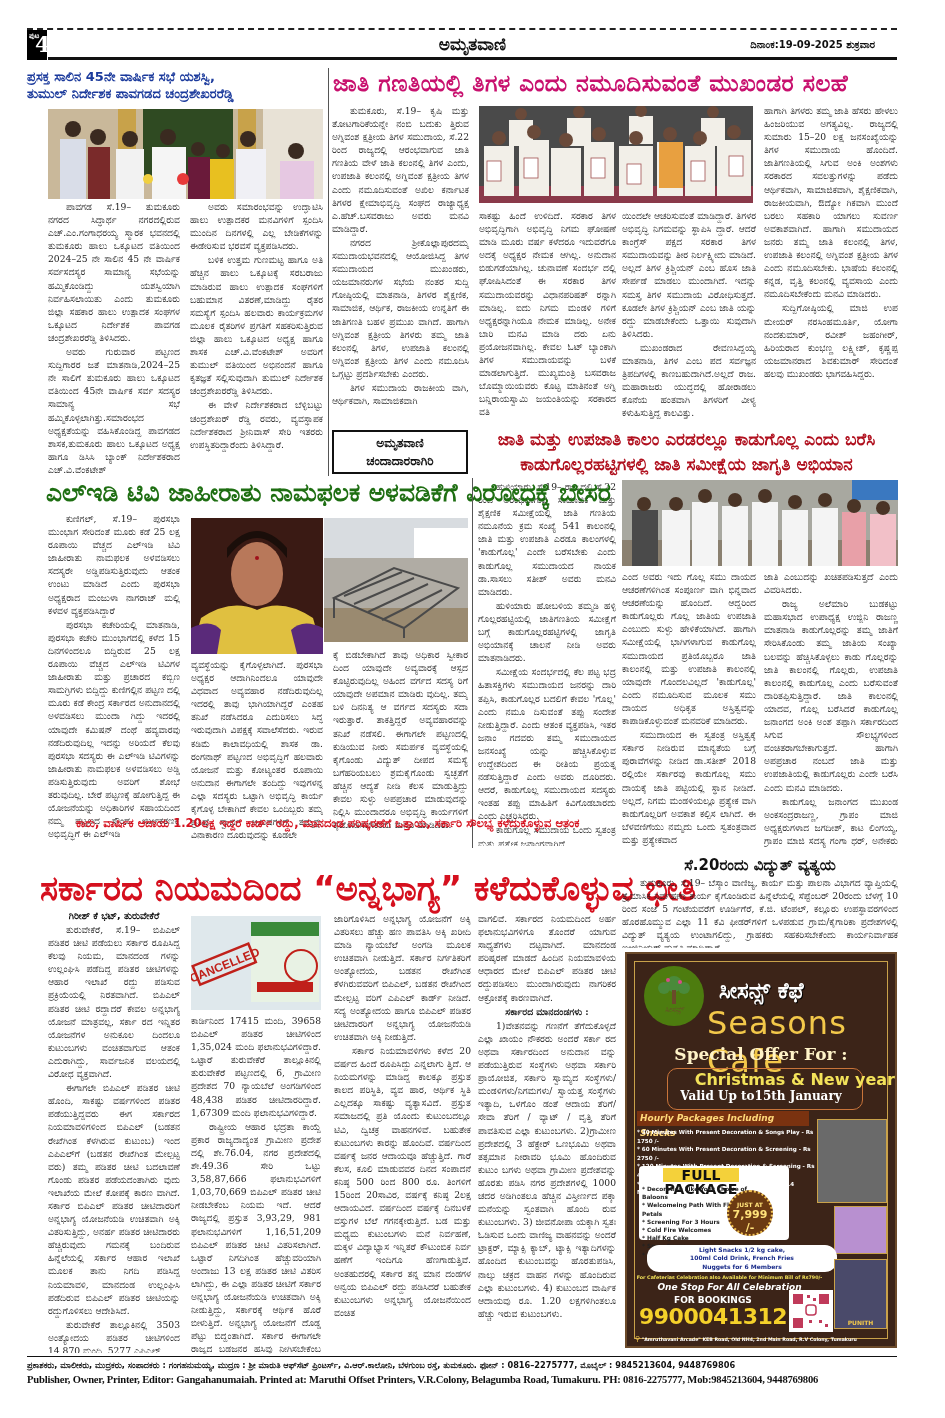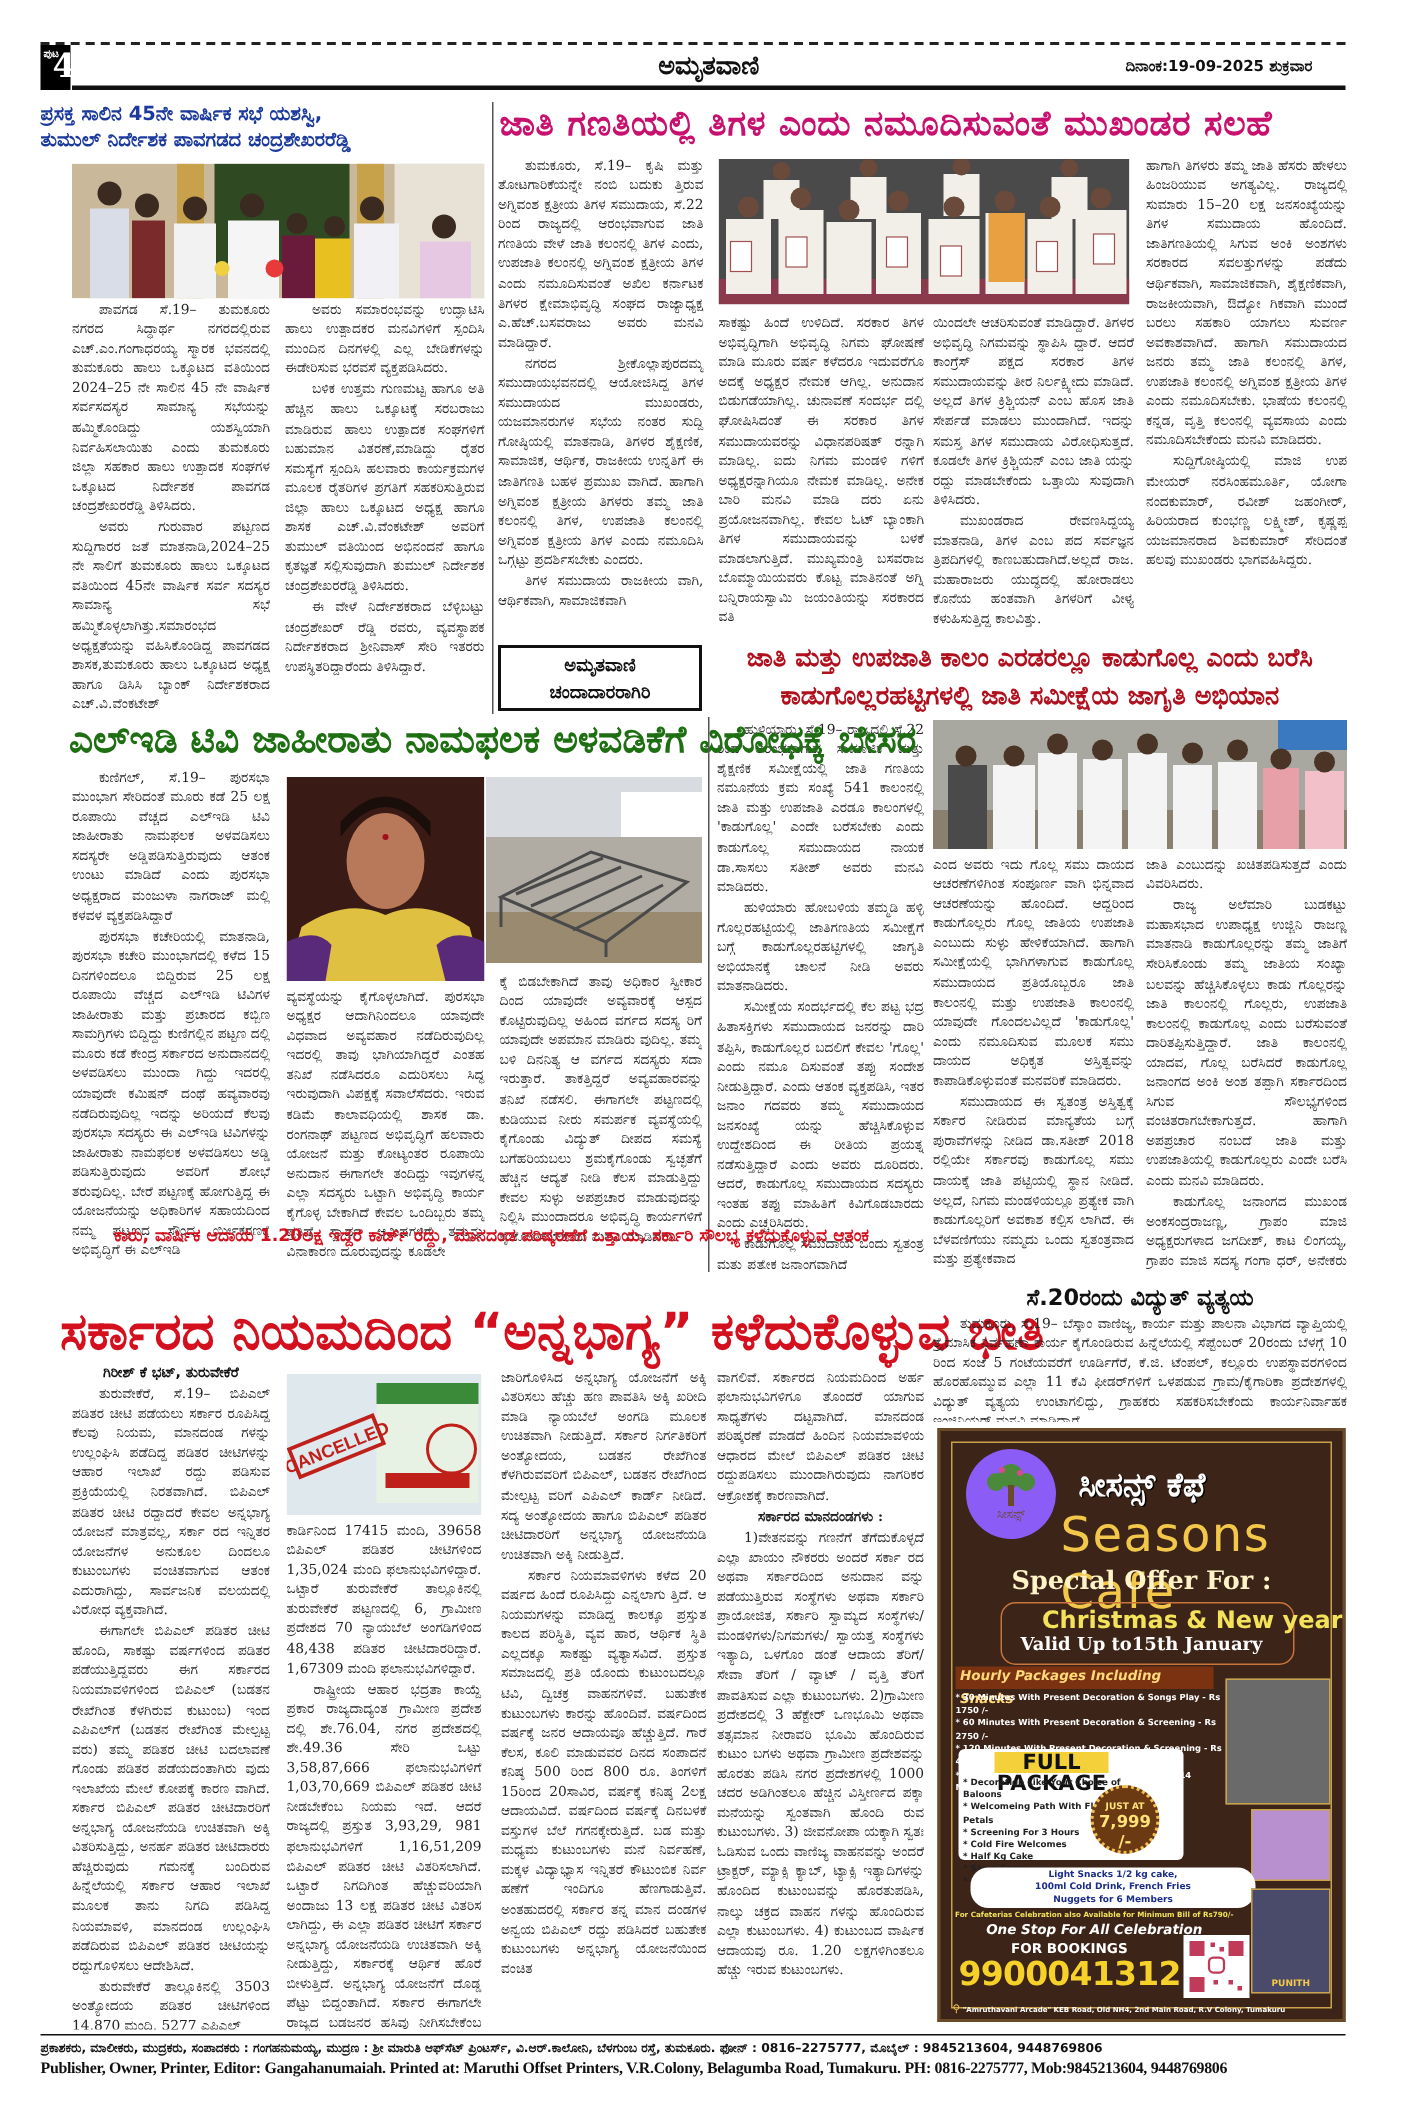--- a/index.html
+++ b/index.html
@@ -21,21 +21,21 @@
   .kicker-red { color: #d5101e; font-weight: bold; font-size: 11.5px; white-space: nowrap; }
   .hl-black { color: #111; font-weight: bold; font-size: 15px; text-align: center; }
   .col { font-family: "DejaVu Serif", serif; font-size: 9.2px; line-height: 13.1px; text-align: justify; color: #222; overflow: hidden; }
   .col p { text-indent: 18px; margin-bottom: 1px; }
   .col .sub { font-weight: bold; text-indent: 0; text-align: center; }
   .photo { overflow: hidden; }
   .photo svg { display: block; width: 100%; height: 100%; }
   .sub-box { left: 332px; top: 430px; width: 136px; height: 44px; border: 2px solid #111; text-align: center; font-weight: bold; font-size: 12px; line-height: 18px; padding-top: 2px; }
   .ad { left: 625px; top: 952px; width: 272px; height: 396px; background: #3c2418; border: 2px solid #6b4a2a; overflow: hidden; }
   .ad .inner { position: absolute; left: 7px; top: 7px; right: 7px; bottom: 7px; border: 1.5px solid #c9a24a; }
-  .ad .logo { position: absolute; left: 17px; top: 12px; width: 60px; height: 60px; border-radius: 50%; background: #8b5cf6; }
+  .ad .logo { position: absolute; left: 17px; top: 12px; width: 60px; height: 60px; border-radius: 50%; background: #4d7c0f; font-style: italic; }
   .ad .kn-name { position: absolute; left: 92px; top: 24px; color: #fff; font-weight: bold; font-size: 22px; text-shadow: 1px 1px 0 #000; }
   .ad .en-name { position: absolute; left: 80px; top: 50px; color: #f3c84a; font-size: 32px; font-family: "DejaVu Sans", sans-serif; letter-spacing: 1px; }
   .ad .special { position: absolute; left: 0; width: 100%; top: 90px; text-align: center; color: #fff3c8; font-family: "DejaVu Serif", serif; font-weight: bold; font-size: 17px; }
   .ad .xmas-box { position: absolute; left: 40px; top: 114px; width: 196px; height: 42px; border: 1.5px solid #c9743a; border-radius: 10px; }
   .ad .xmas { position: absolute; left: 0; width: 100%; top: 116px; text-align: right; color: #f3e25a; font-size: 16px; font-weight: bold; }
   .ad .valid { position: absolute; left: 0; width: 100%; top: 135px; text-align: center; color: #ffffff; font-family: "DejaVu Serif", serif; font-weight: bold; font-size: 12px; }
   .ad .hourly-title { position: absolute; left: 10px; top: 157px; width: 172px; height: 15px; background: #7a3210; color: #ffd97a; font-weight: bold; font-size: 9px; line-height: 15px; padding-left: 3px; font-style: italic; }
   .ad .hourly-list { position: absolute; left: 10px; top: 174px; width: 180px; color: #fff; font-size: 5.6px; line-height: 8.6px; font-weight: bold; list-style: none; }
   .ad .full-pkg { position: absolute; left: 12px; top: 212px; width: 150px; height: 74px; background: #fff; border-radius: 4px; }
   .ad .full-title { position: absolute; left: 36px; top: 214px; width: 76px; height: 14px; background: #f4d13a; color: #111; font-weight: bold; font-size: 14px; line-height: 14px; text-align: center; }

